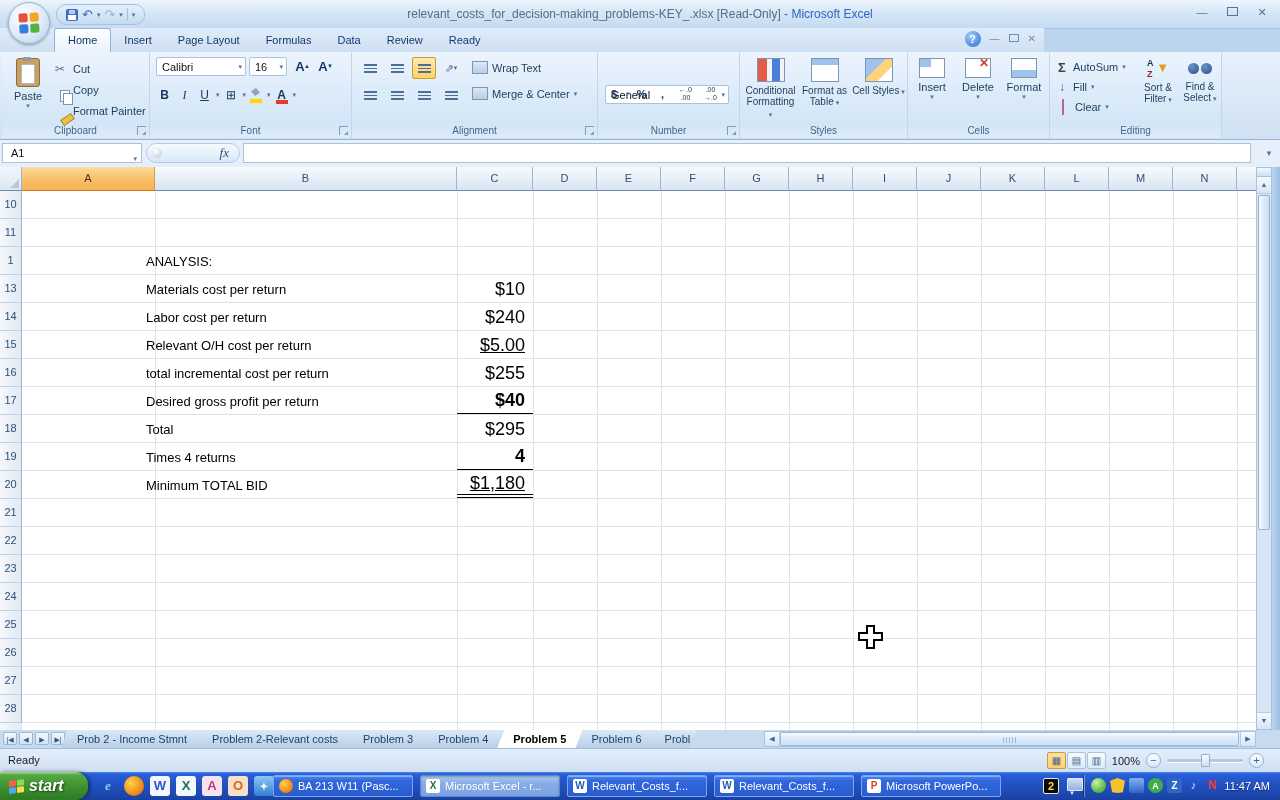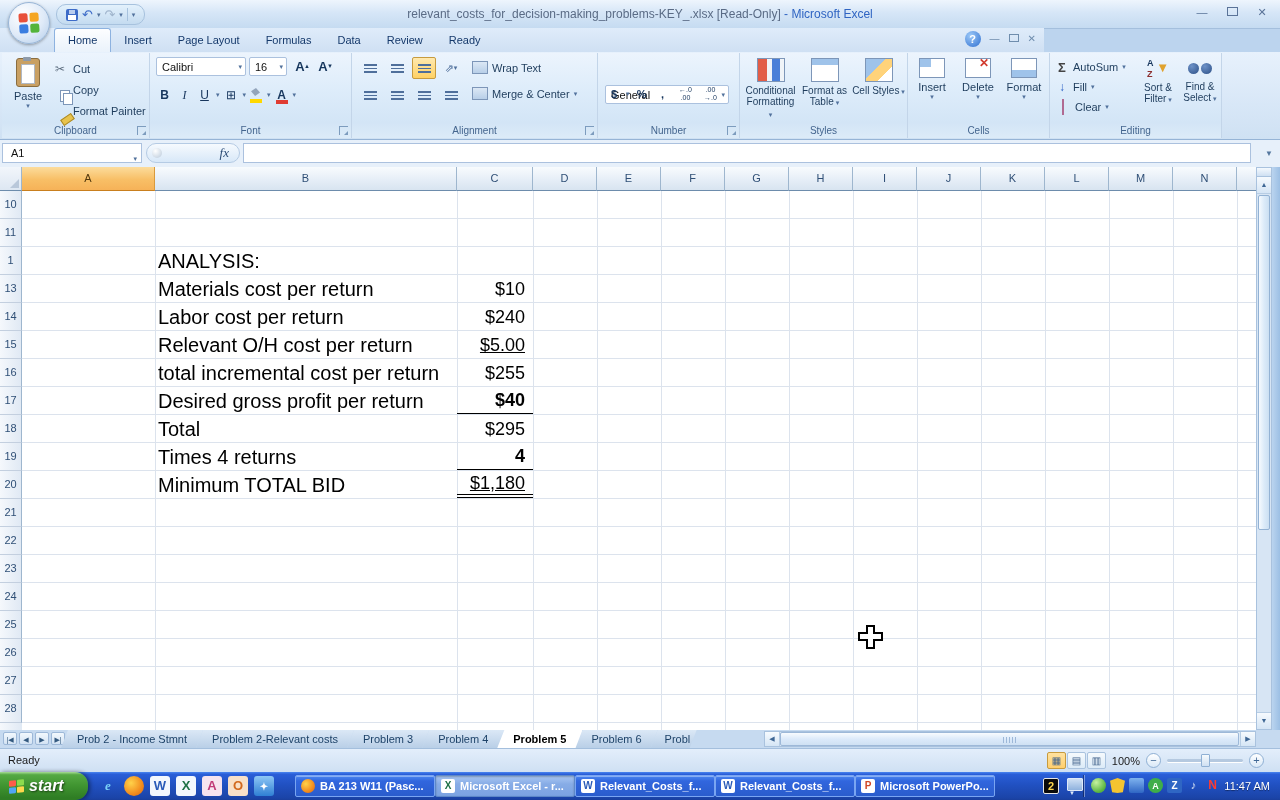--- a/index.html
+++ b/index.html
@@ -127,21 +127,21 @@
   .gcorner{width:22px;height:24px;box-sizing:border-box;border-right:1px solid #9eb6ce;border-bottom:1px solid #6d8cac;background:linear-gradient(#f2f6fb,#dde7f2);position:relative;}
   .gcorner::after{content:"";position:absolute;right:2px;bottom:2px;border-left:9px solid transparent;border-bottom:9px solid #b9c8da;}
   .chdr{height:24px;box-sizing:border-box;border-right:1px solid #9eb6ce;border-bottom:1px solid #6d8cac;background:linear-gradient(#f8fbfd,#e6eef7 55%,#d8e4f0);font-size:11px;color:#2f4f76;text-align:center;line-height:23px;}
   .chdr.sel{background:linear-gradient(#fcdc9c,#f8bf66 55%,#f6b258);border-right-color:#d99a3c;border-bottom-color:#c97f1e;color:#53390e;}
   .ca{width:133px}.cb{width:302px}.cc{width:76px}.cs{width:64px}.cpart{width:19px;border-right:none;}
   .grows{position:absolute;left:0;top:24px;width:22px;height:539px;background:linear-gradient(90deg,#f5f8fc,#e0e9f4);}
   .rownum{width:22px;height:28px;box-sizing:border-box;border-right:1px solid #9eb6ce;border-bottom:1px solid #c3cfdf;background:linear-gradient(90deg,#f5f8fc,#e0e9f4);font-size:11px;color:#2f4f76;text-align:center;line-height:27px;}
   .gcontent{position:absolute;left:22px;top:24px;width:1234px;height:539px;overflow:hidden;background:repeating-linear-gradient(to bottom,#ffffff 0 27px,#dce3ed 27px 28px);}
   .vline{position:absolute;top:0;bottom:0;width:1px;background:#dce3ed;}
   .crow{position:absolute;left:0;right:0;height:28px;}
-  .clabel{position:absolute;left:136px;top:0;height:28px;line-height:29px;font-size:20px;color:#000;white-space:nowrap;}
+  .clabel{position:absolute;left:124px;top:0;height:28px;line-height:29px;font-size:13px;color:#000;white-space:nowrap;}
   .cvalue{position:absolute;left:435px;width:68px;padding-right:8px;top:0;height:28px;line-height:29px;font-size:18px;color:#000;text-align:right;box-sizing:content-box;}
   .cvalue.b1{height:26px;border-bottom:1px solid #000;line-height:27px;font-weight:bold;}
   .cvalue.b2{height:23px;border-bottom:4px double #000;line-height:25px;}
   .u{text-decoration:underline;}
   .vscroll{position:absolute;left:1256px;top:0;width:16px;height:563px;background:#d7e5f4;border:1px solid #a9c2de;box-sizing:border-box;}
   .vs-split{height:8px;background:linear-gradient(#f4f9fe,#cfe0f2);border-bottom:1px solid #a9c2de;}
   .vs-arrow{height:16px;font-size:7px;color:#3f6795;text-align:center;line-height:16px;background:linear-gradient(#f6fafe,#d5e5f5);}
   .vs-up{border-bottom:1px solid #b7cde4;}
   .vs-down{position:absolute;bottom:0;left:0;right:0;border-top:1px solid #b7cde4;}
   .vs-thumb{position:absolute;left:1px;right:1px;top:27px;height:335px;background:linear-gradient(90deg,#f6fafe,#dcebf9 50%,#cbdff2);border:1px solid #93b2d4;border-radius:2px;box-sizing:border-box;}
@@ -189,21 +189,21 @@
   .ql[data-icon="word"]{background:#f3f7fd;color:#2a5bb8;}
   .ql[data-icon="word"]::before{content:"W";}
   .ql[data-icon="excel"]{background:#f3f7fd;color:#1e7145;}
   .ql[data-icon="excel"]::before{content:"X";}
   .ql[data-icon="access"]{background:#f6e3ef;color:#c13a78;}
   .ql[data-icon="access"]::before{content:"A";}
   .ql[data-icon="outlook"]{background:#f8e0c8;color:#d2691e;}
   .ql[data-icon="outlook"]::before{content:"O";}
   .ql[data-icon="messenger"]{background:linear-gradient(#8ec7f5,#2f7fd4);color:#fff;}
   .ql[data-icon="messenger"]::before{content:"✦";font-size:10px;}
-  .tbtns{position:absolute;left:295px;top:0;display:flex;font-weight:bold;}
+  .tbtns{position:absolute;left:273px;top:0;display:flex;gap:7px;}
   .tbtn{width:140px;height:22px;margin-top:3px;border-radius:2px;background:linear-gradient(#4b86f0,#3166de 25%,#2a5ccc);border:1px solid #79a5f2;box-shadow:inset 0 1px 0 rgba(255,255,255,.35);display:flex;align-items:center;gap:5px;padding:0 5px;box-sizing:border-box;color:#fff;font-size:11px;white-space:nowrap;overflow:hidden;}
   .tbtn.active{background:linear-gradient(#a9c7f3,#87ace6 40%,#7ba3e2);border-color:#5d88c8;box-shadow:inset 0 1px 2px rgba(0,0,0,.25);}
   .tbico{flex:0 0 14px;width:14px;height:14px;border-radius:2px;font-size:10px;font-weight:bold;line-height:14px;text-align:center;}
   .tbtn[data-icon="firefox"] .tbico{border-radius:50%;background:radial-gradient(circle at 35% 35%,#ffd24a,#f28c1e 60%,#d9640e);}
   .tbtn[data-icon="excel"] .tbico{background:#fff;color:#1e7145;}
   .tbtn[data-icon="excel"] .tbico::before{content:"X";}
   .tbtn[data-icon="word"] .tbico{background:#fff;color:#2a5bb8;}
   .tbtn[data-icon="word"] .tbico::before{content:"W";}
   .tbtn[data-icon="powerpoint"] .tbico{background:#fff;color:#d04727;}
   .tbtn[data-icon="powerpoint"] .tbico::before{content:"P";}

